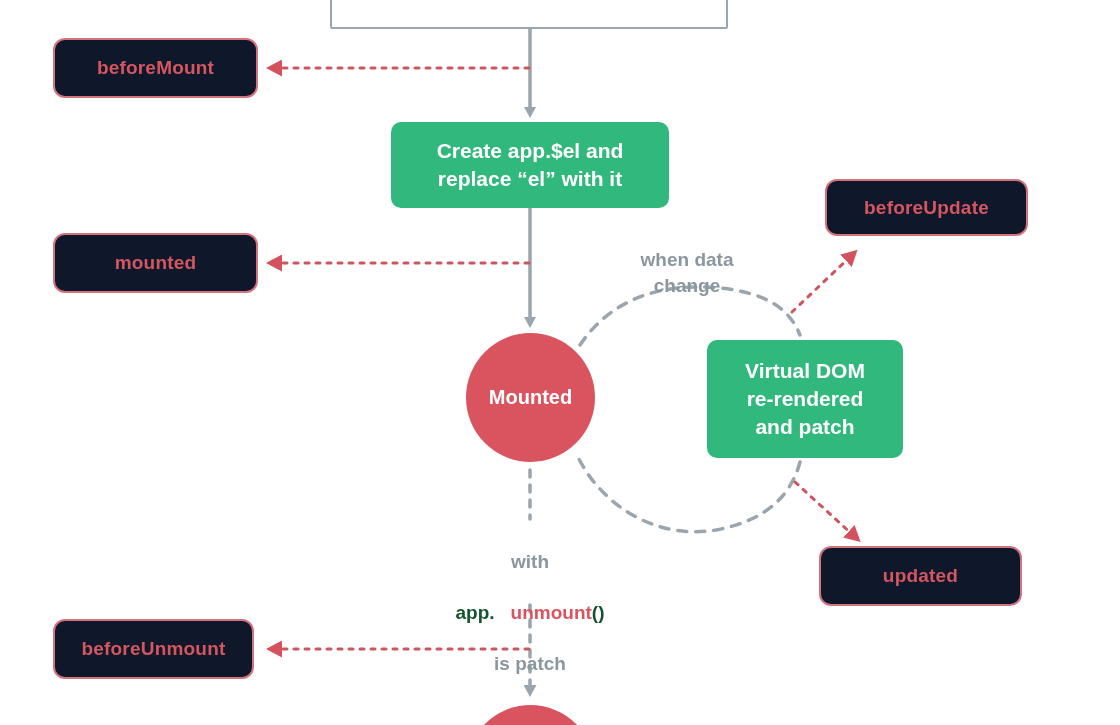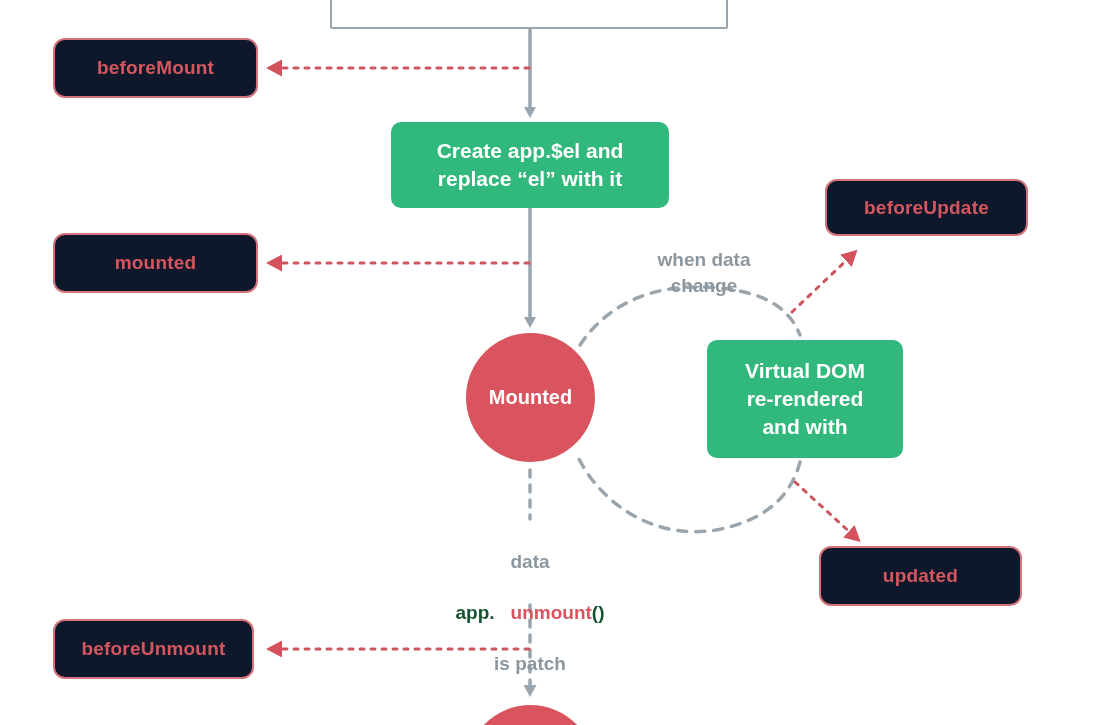--- a/index.html
+++ b/index.html
@@ -154,30 +154,30 @@
 replace “el” with it</div>
 
   <div class="node hook-box" style="left:53px; top:233px; width:205px; height:60px;">mounted</div>
 
   <div class="node state-circle" style="left:466px; top:333px; width:129px; height:129px;">Mounted</div>
 
   <div class="node hook-box" style="left:819px; top:179px; width:203px; height:57px;margin-left:6px;">beforeUpdate</div>
 
   <div class="node action-box" style="left:707px; top:340px; width:196px; height:118px; white-space:pre-line;">Virtual DOM
 re-rendered
-and with</div>
+and patch</div>
 
   <div class="node hook-box" style="left:819px; top:546px; width:203px; height:60px;">updated</div>
 
   <div class="node hook-box" style="left:53px; top:619px; width:201px; height:60px;">beforeUnmount</div>
 
   <div class="node state-circle" style="left:466px; top:705px; width:129px; height:129px;"></div>
 
-  <div class="edge-label" style="left:624px; top:247px; width:160px;">when data
+  <div class="edge-label" style="left:607px; top:247px; width:160px;">when data
 change</div>
 
   <div class="edge-label" style="left:430px; top:523px; width:200px;">
-    <span>data</span><br>
+    <span>with</span><br>
     <span class="muted">app.</span><span class="accent">unmount</span><span class="muted">()</span><br>
     <span>is patch</span>
   </div>
 
 </div>
 
 </body></html>

